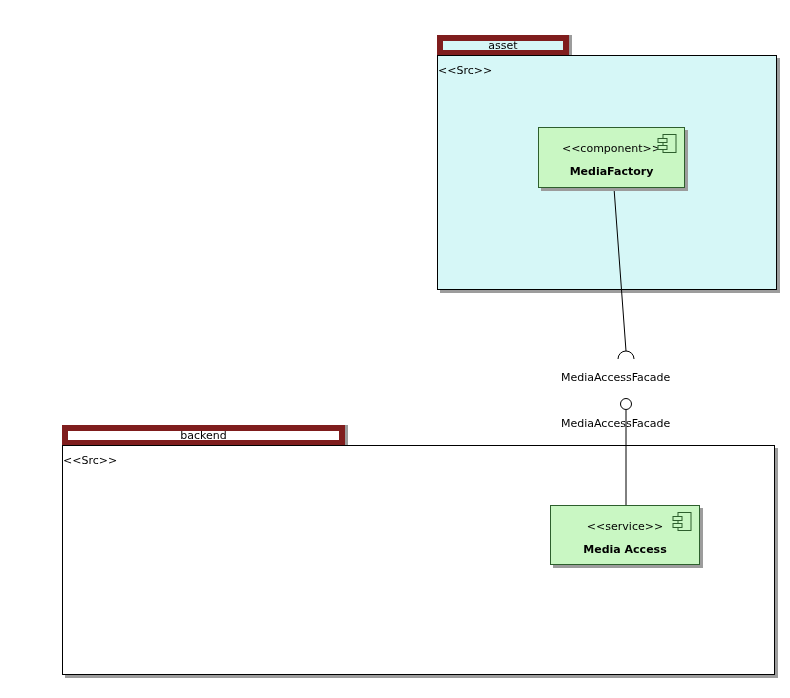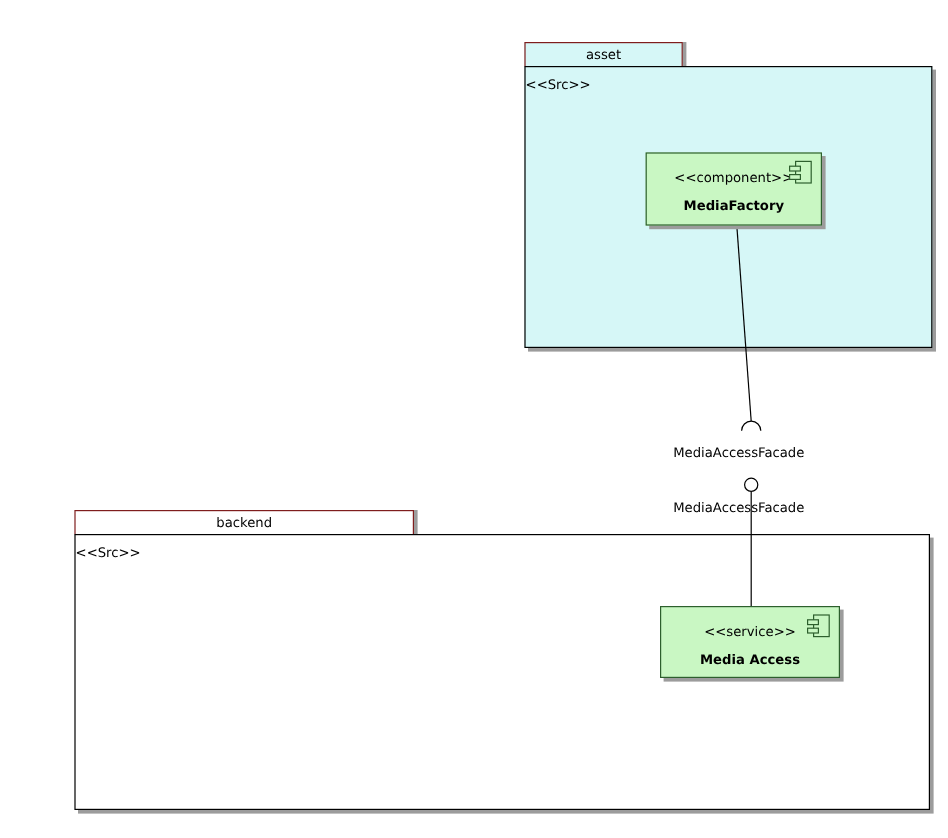--- a/index.html
+++ b/index.html
@@ -14,21 +14,21 @@
     height: 698px;
     background: #ffffff;
     overflow: hidden;
     font-size: 11px;
     color: #000000;
   }
   
   .pkg-tab {
     position: absolute;
     box-sizing: border-box;
-    border: 1px solid #7f1d1d;
+    border: 6px solid #7f1d1d;
     display: flex;
     align-items: center;
     justify-content: center;
     box-shadow: 3px 0 0 #9c9c9c;
     z-index: 1;
   }
   .pkg-body {
     position: absolute;
     box-sizing: border-box;
     border: 1px solid #000000;

